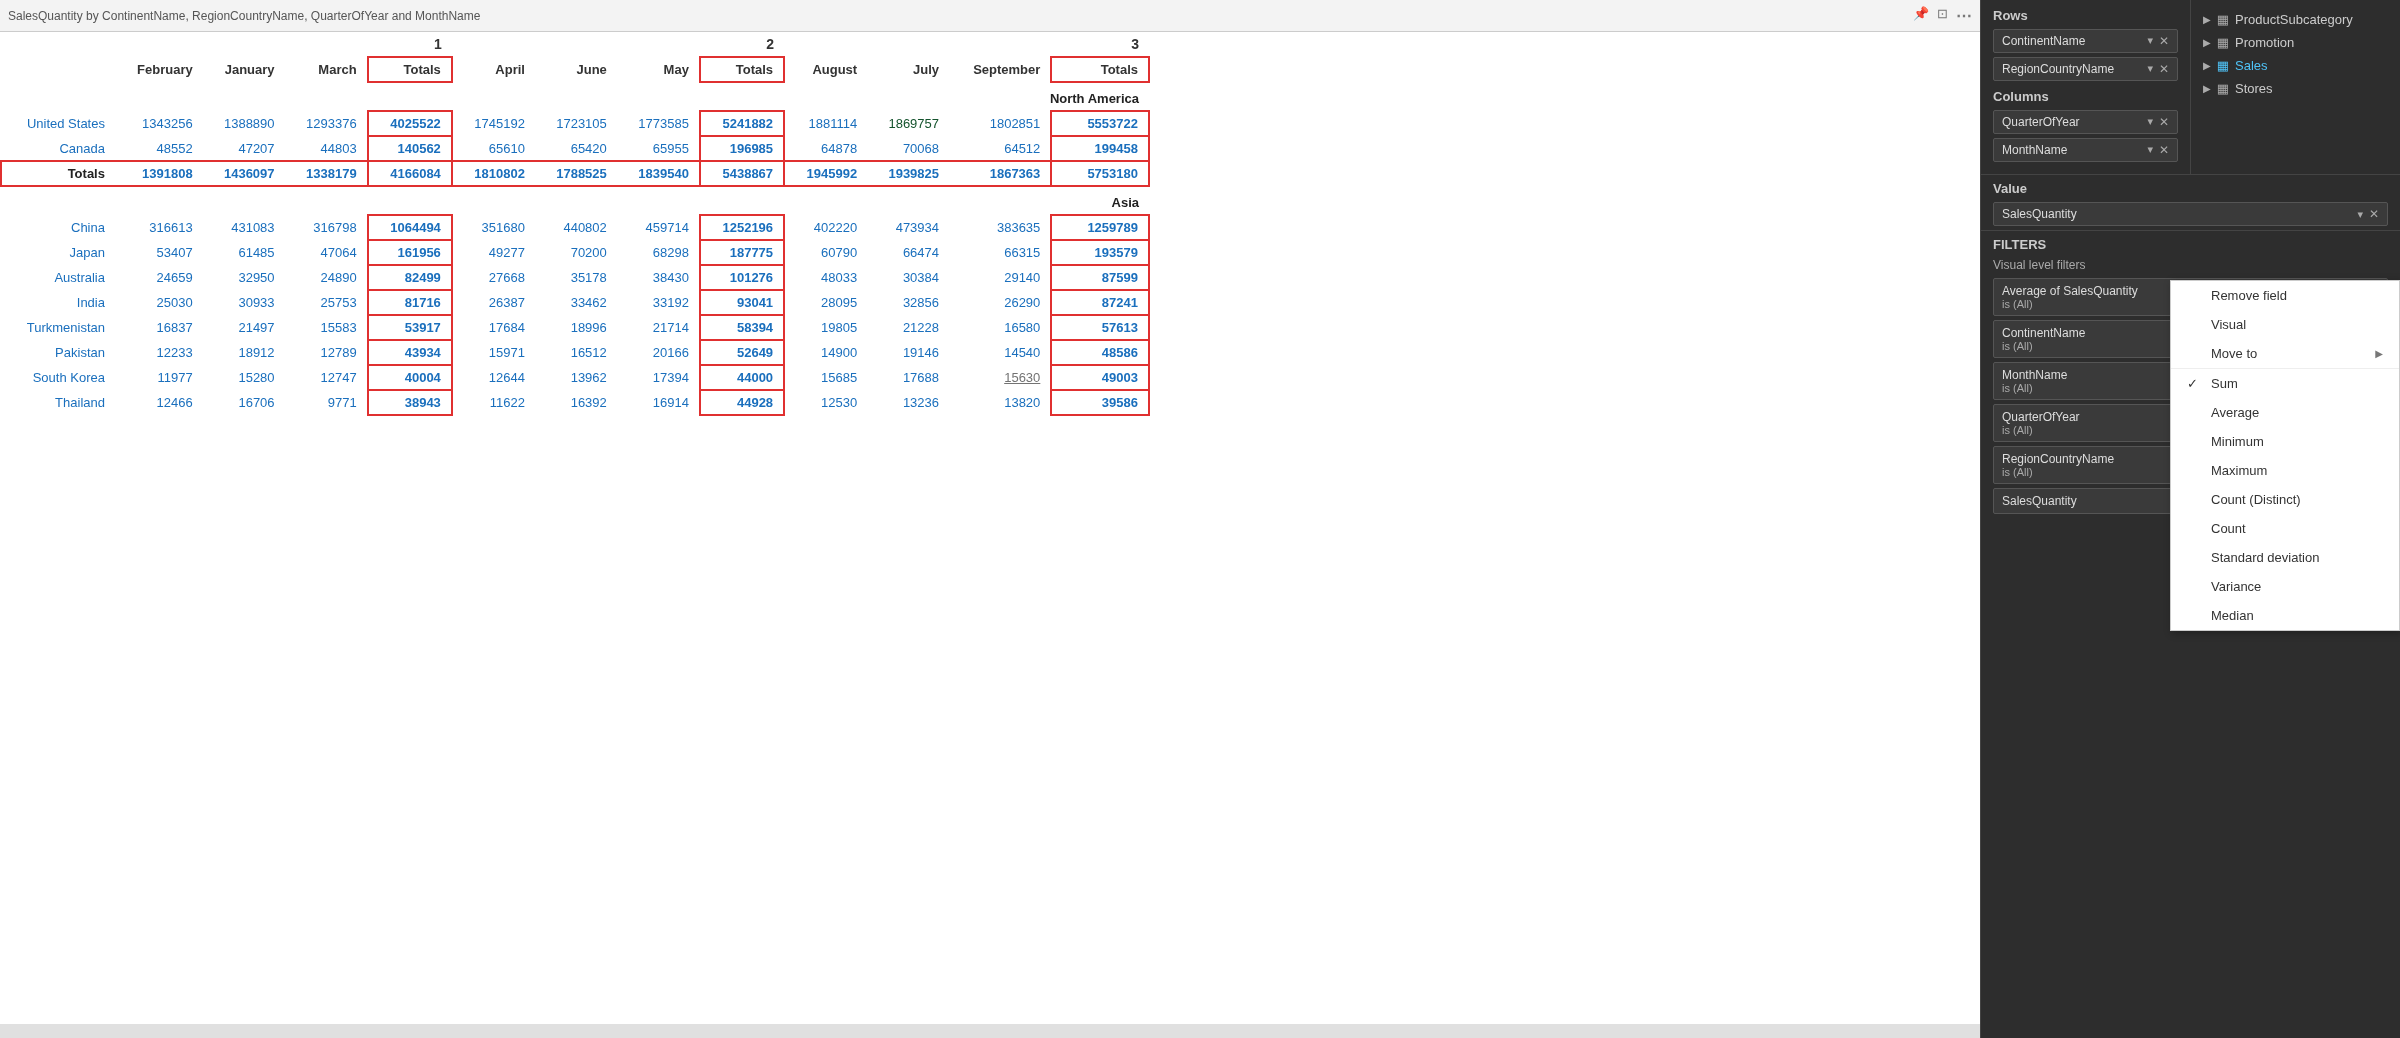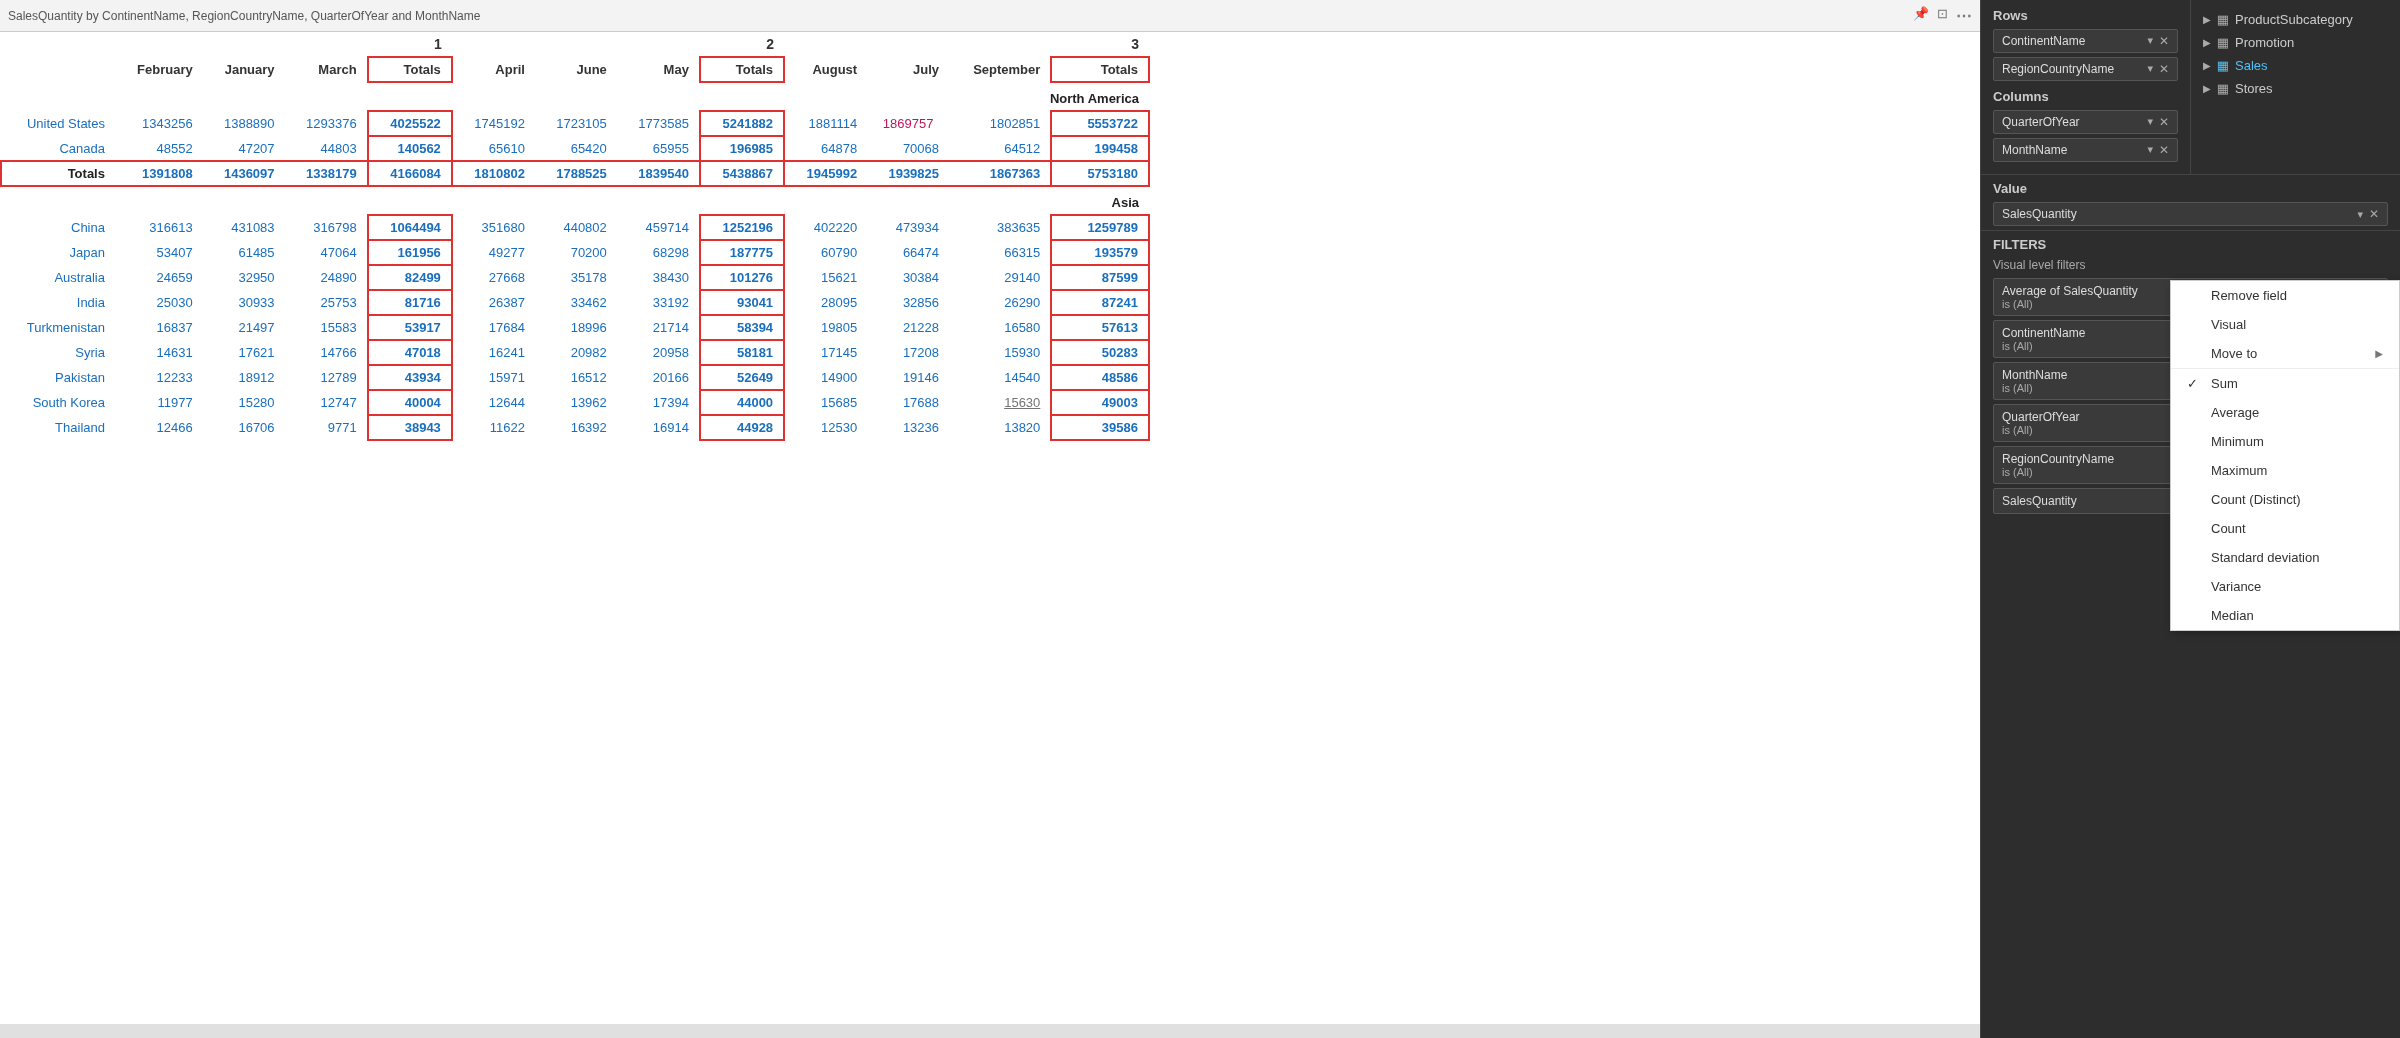--- a/index.html
+++ b/index.html
@@ -330,21 +330,21 @@
             <td class="label-cell">United States</td>
             <td style="color: rgb(26, 111, 189);">1343256</td>
             <td style="color: rgb(26, 111, 189);">1388890</td>
             <td style="color: rgb(26, 111, 189);">1293376</td>
             <td class="totals-col" style="border: 2px solid rgb(224, 48, 48);">4025522</td>
             <td style="color: rgb(26, 111, 189);">1745192</td>
             <td style="color: rgb(26, 111, 189);">1723105</td>
             <td style="color: rgb(26, 111, 189);">1773585</td>
             <td class="totals-col" style="border: 2px solid rgb(224, 48, 48);">5241882</td>
             <td style="color: rgb(26, 111, 189);">1881114</td>
-            <td style="color: #be185d; text-align: center;">1869757</td>
+            <td style="color: #14532d;">1869757</td>
             <td style="color: rgb(26, 111, 189);">1802851</td>
             <td class="totals-col" style="border: 2px solid rgb(224, 48, 48);">5553722</td>
           </tr>
           <tr>
             <td class="label-cell">Canada</td>
             <td style="color: rgb(26, 111, 189);">48552</td>
             <td style="color: rgb(26, 111, 189);">47207</td>
             <td style="color: rgb(26, 111, 189);">44803</td>
             <td class="totals-col" style="border: 2px solid rgb(224, 48, 48);">140562</td>
             <td style="color: rgb(26, 111, 189);">65610</td>
@@ -407,21 +407,21 @@
           <tr>
             <td class="label-cell">Australia</td>
             <td style="color: rgb(26, 111, 189);">24659</td>
             <td style="color: rgb(26, 111, 189);">32950</td>
             <td style="color: rgb(26, 111, 189);">24890</td>
             <td class="totals-col" style="border: 2px solid rgb(224, 48, 48);">82499</td>
             <td style="color: rgb(26, 111, 189);">27668</td>
             <td style="color: rgb(26, 111, 189);">35178</td>
             <td style="color: rgb(26, 111, 189);">38430</td>
             <td class="totals-col" style="border: 2px solid rgb(224, 48, 48);">101276</td>
-            <td style="color: rgb(26, 111, 189);">15621</td>
+            <td style="color: rgb(26, 111, 189);">48033</td>
             <td style="color: rgb(26, 111, 189);">30384</td>
             <td style="color: rgb(26, 111, 189);">29140</td>
             <td class="totals-col" style="border: 2px solid rgb(224, 48, 48);">87599</td>
           </tr>
           <tr>
             <td class="label-cell">India</td>
             <td style="color: rgb(26, 111, 189);">25030</td>
             <td style="color: rgb(26, 111, 189);">30933</td>
             <td style="color: rgb(26, 111, 189);">25753</td>
             <td class="totals-col" style="border: 2px solid rgb(224, 48, 48);">81716</td>
@@ -443,35 +443,20 @@
             <td style="color: rgb(26, 111, 189);">17684</td>
             <td style="color: rgb(26, 111, 189);">18996</td>
             <td style="color: rgb(26, 111, 189);">21714</td>
             <td class="totals-col" style="border: 2px solid rgb(224, 48, 48);">58394</td>
             <td style="color: rgb(26, 111, 189);">19805</td>
             <td style="color: rgb(26, 111, 189);">21228</td>
             <td style="color: rgb(26, 111, 189);">16580</td>
             <td class="totals-col" style="border: 2px solid rgb(224, 48, 48);">57613</td>
           </tr>
           <tr>
-            <td class="label-cell">Syria</td>
-            <td style="color: rgb(26, 111, 189);">14631</td>
-            <td style="color: rgb(26, 111, 189);">17621</td>
-            <td style="color: rgb(26, 111, 189);">14766</td>
-            <td class="totals-col" style="border: 2px solid rgb(224, 48, 48);">47018</td>
-            <td style="color: rgb(26, 111, 189);">16241</td>
-            <td style="color: rgb(26, 111, 189);">20982</td>
-            <td style="color: rgb(26, 111, 189);">20958</td>
-            <td class="totals-col" style="border: 2px solid rgb(224, 48, 48);">58181</td>
-            <td style="color: rgb(26, 111, 189);">17145</td>
-            <td style="color: rgb(26, 111, 189);">17208</td>
-            <td style="color: rgb(26, 111, 189);">15930</td>
-            <td class="totals-col" style="border: 2px solid rgb(224, 48, 48);">50283</td>
-          </tr>
-          <tr>
             <td class="label-cell">Pakistan</td>
             <td style="color: rgb(26, 111, 189);">12233</td>
             <td style="color: rgb(26, 111, 189);">18912</td>
             <td style="color: rgb(26, 111, 189);">12789</td>
             <td class="totals-col" style="border: 2px solid rgb(224, 48, 48);">43934</td>
             <td style="color: rgb(26, 111, 189);">15971</td>
             <td style="color: rgb(26, 111, 189);">16512</td>
             <td style="color: rgb(26, 111, 189);">20166</td>
             <td class="totals-col" style="border: 2px solid rgb(224, 48, 48);">52649</td>
             <td style="color: rgb(26, 111, 189);">14900</td>

